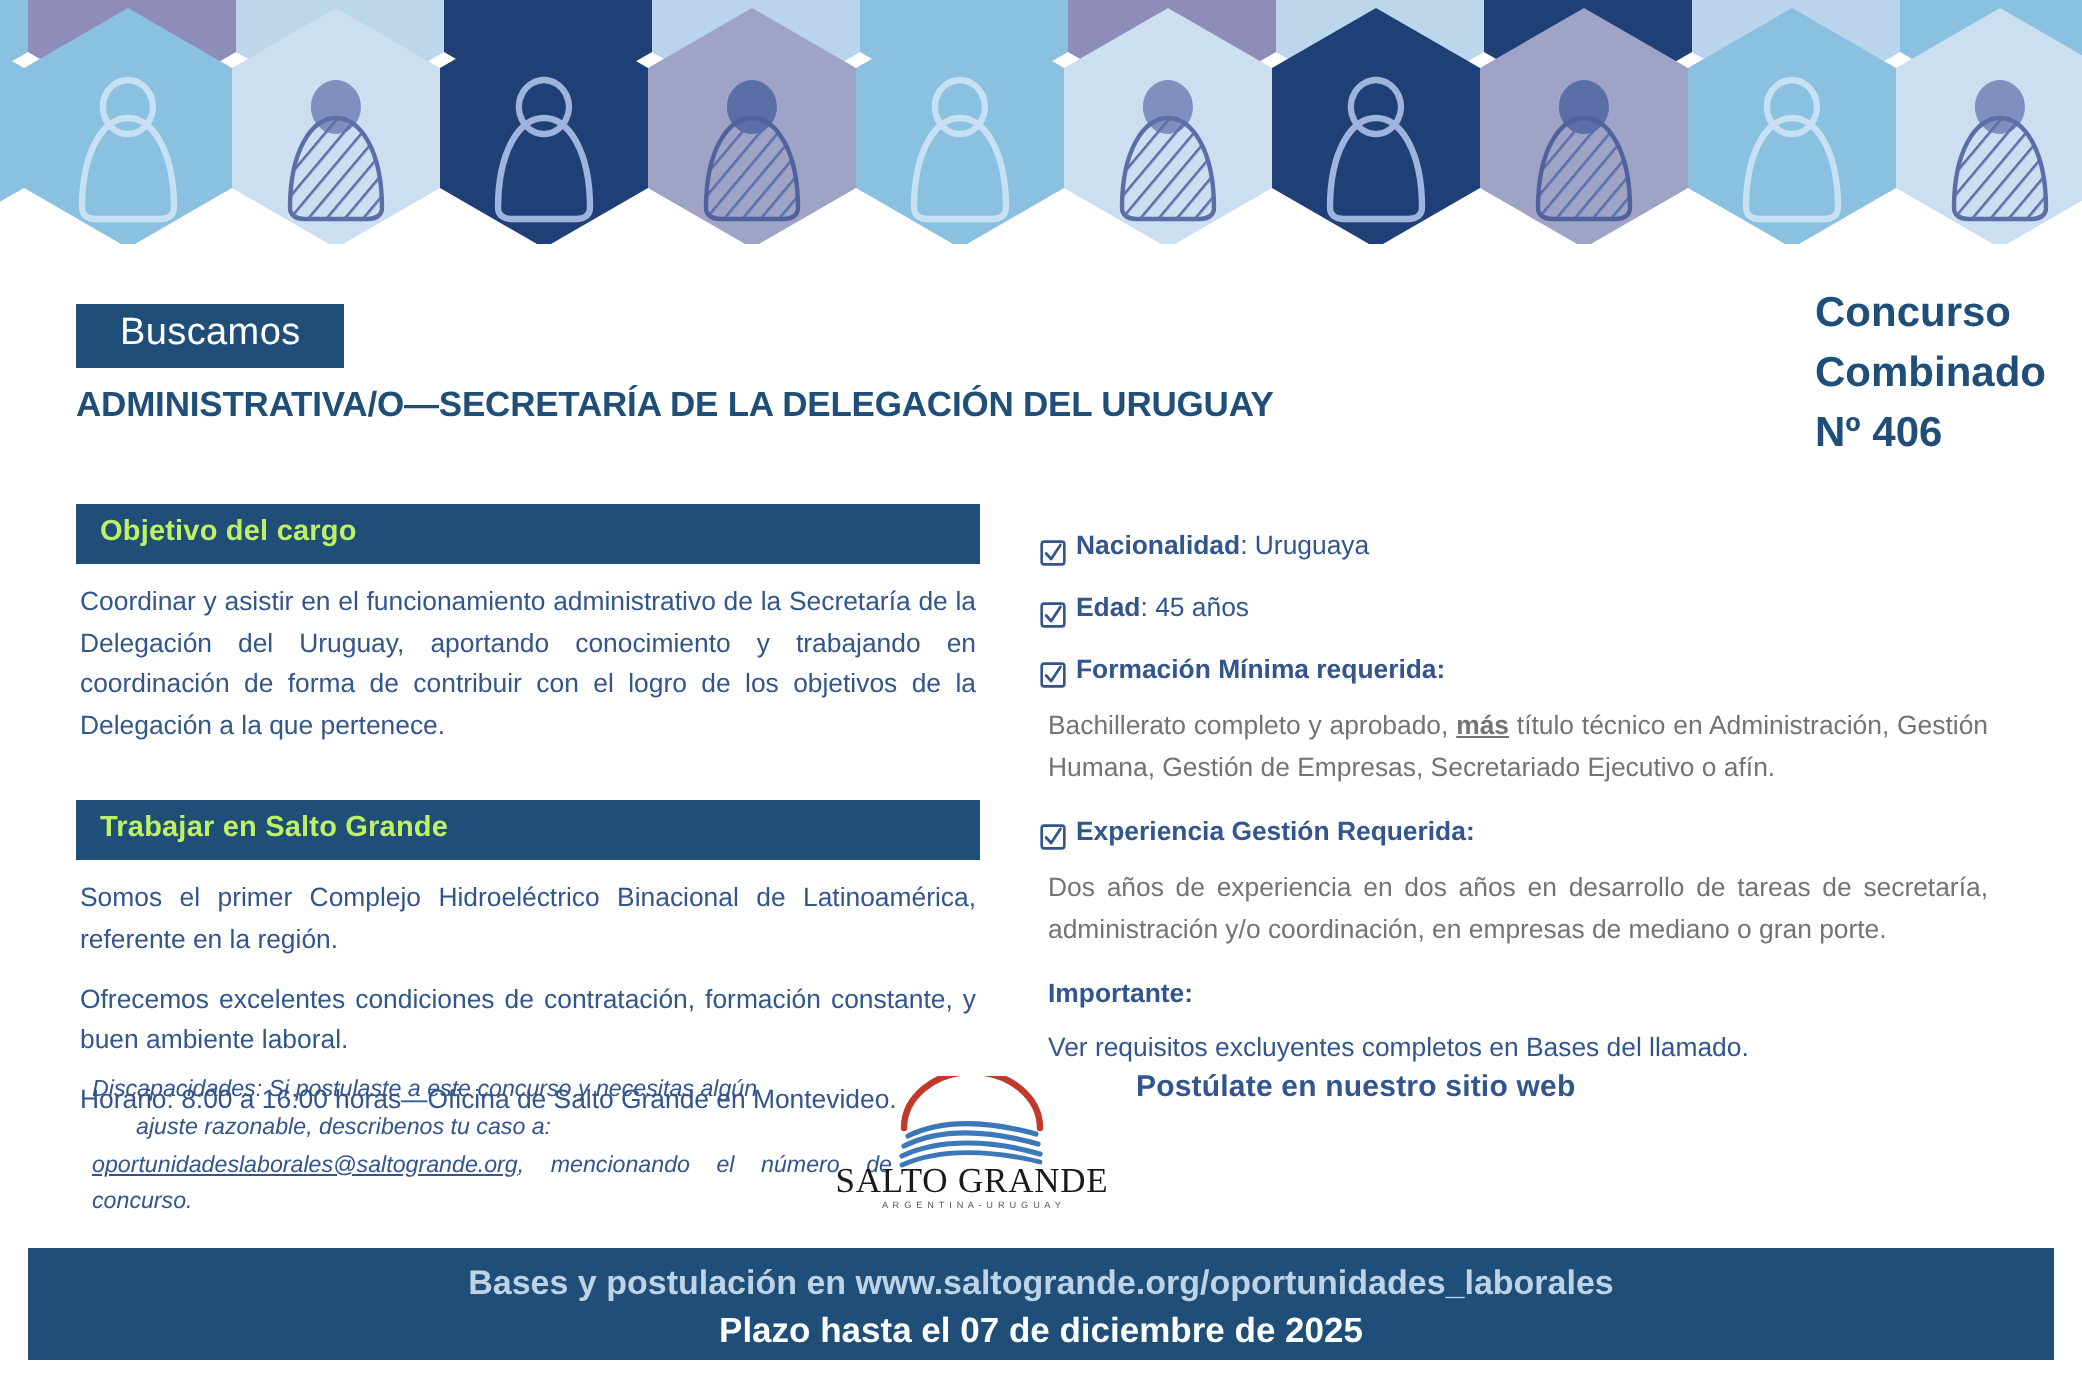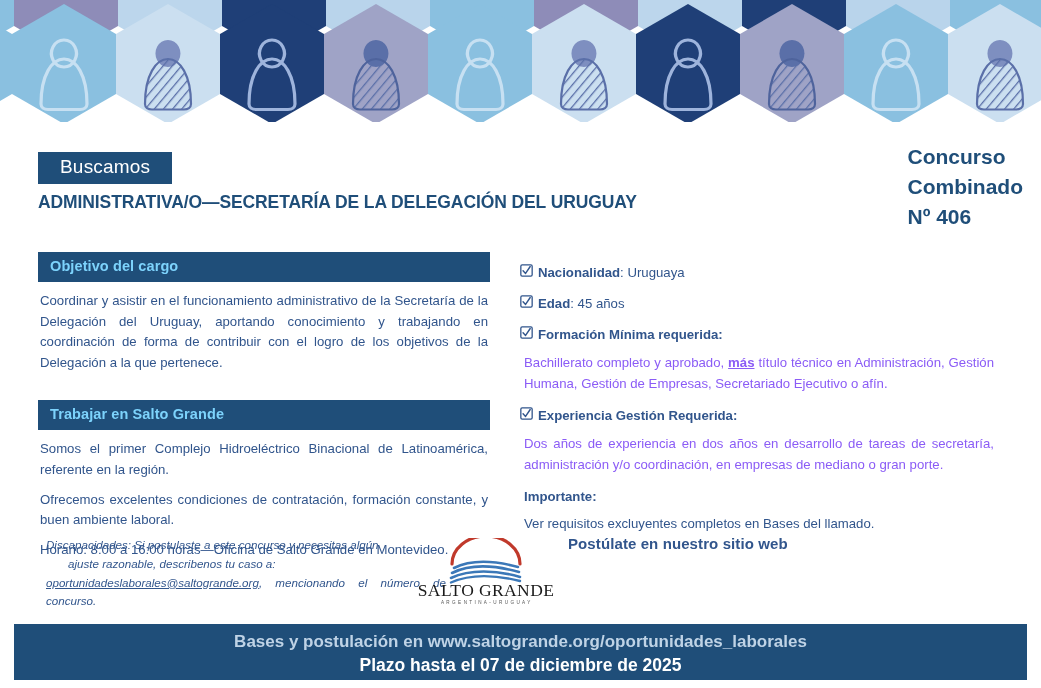--- a/index.html
+++ b/index.html
@@ -71,57 +71,57 @@
     width: 452px;
   }
   #col-right {
     position: absolute;
     left: 518px; top: 252px;
     width: 478px;
   }
 
   .section-bar {
     background: #1F4E79;
-    color: #7dd3fc;
+    color: #bef264;
     font-size: 14.5px;
     font-weight: bold;
     padding: 6px 0 7px 12px;
     line-height: 1.15;
     letter-spacing: .1px;
   }
 
   .para {
     color: #31558C;
     font-size: 13.2px;
     line-height: 1.58;
     text-align: justify;
     margin: 9px 2px 0 2px;
   }
   .para.noj { text-align: left; }
 
   
   .req-row {
     display: flex;
-    align-items: flex-start;
+    align-items: flex-end;
     margin: 11px 0 0 0;
     color: #31558C;
     font-size: 13.2px;
     line-height: 1.5;
   }
   .chk {
     flex: 0 0 auto;
     width: 13px;
     height: 13px;
     margin: 1px 5px 0 2px;
   }
   .req-label { font-weight: bold; }
   .req-value { font-weight: normal; }
 
   .req-sub {
-    color: #8b5cf6;
+    color: #737373;
     font-size: 13.2px;
     line-height: 1.56;
     text-align: justify;
     margin: 9px 2px 0 6px;
   }
   .req-sub .u { font-weight: bold; text-decoration: underline; }
   .req-strong {
     color: #31558C;
     font-size: 13.2px;
     font-weight: bold;

